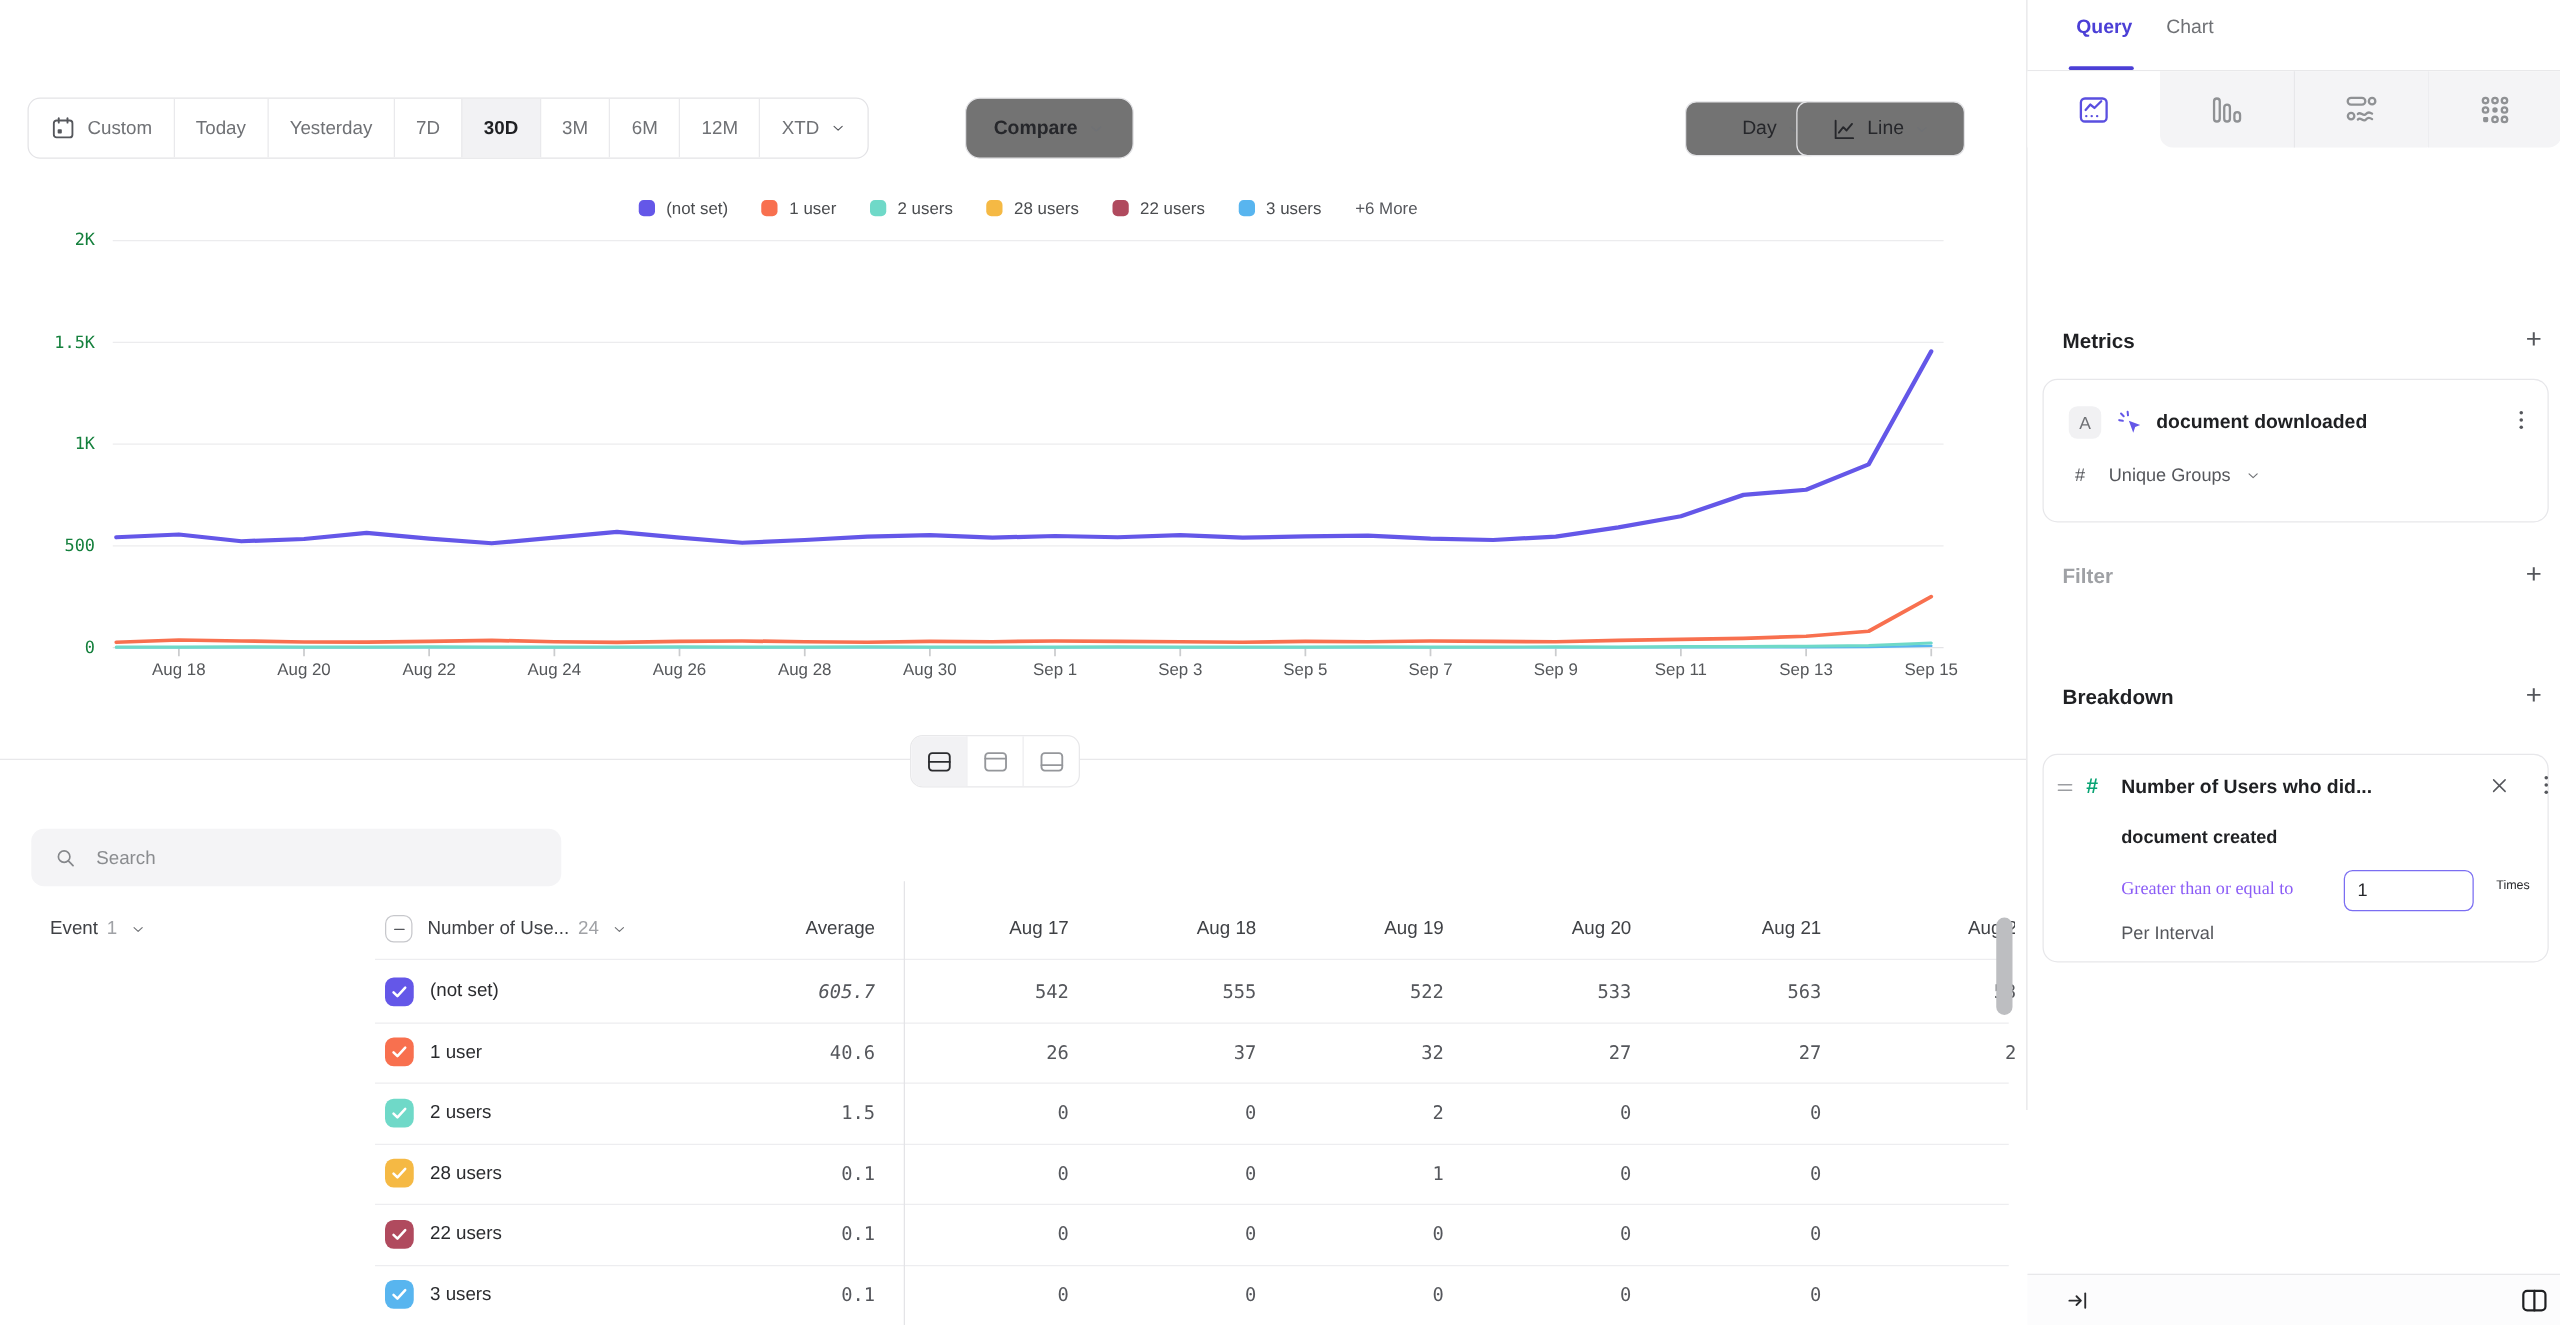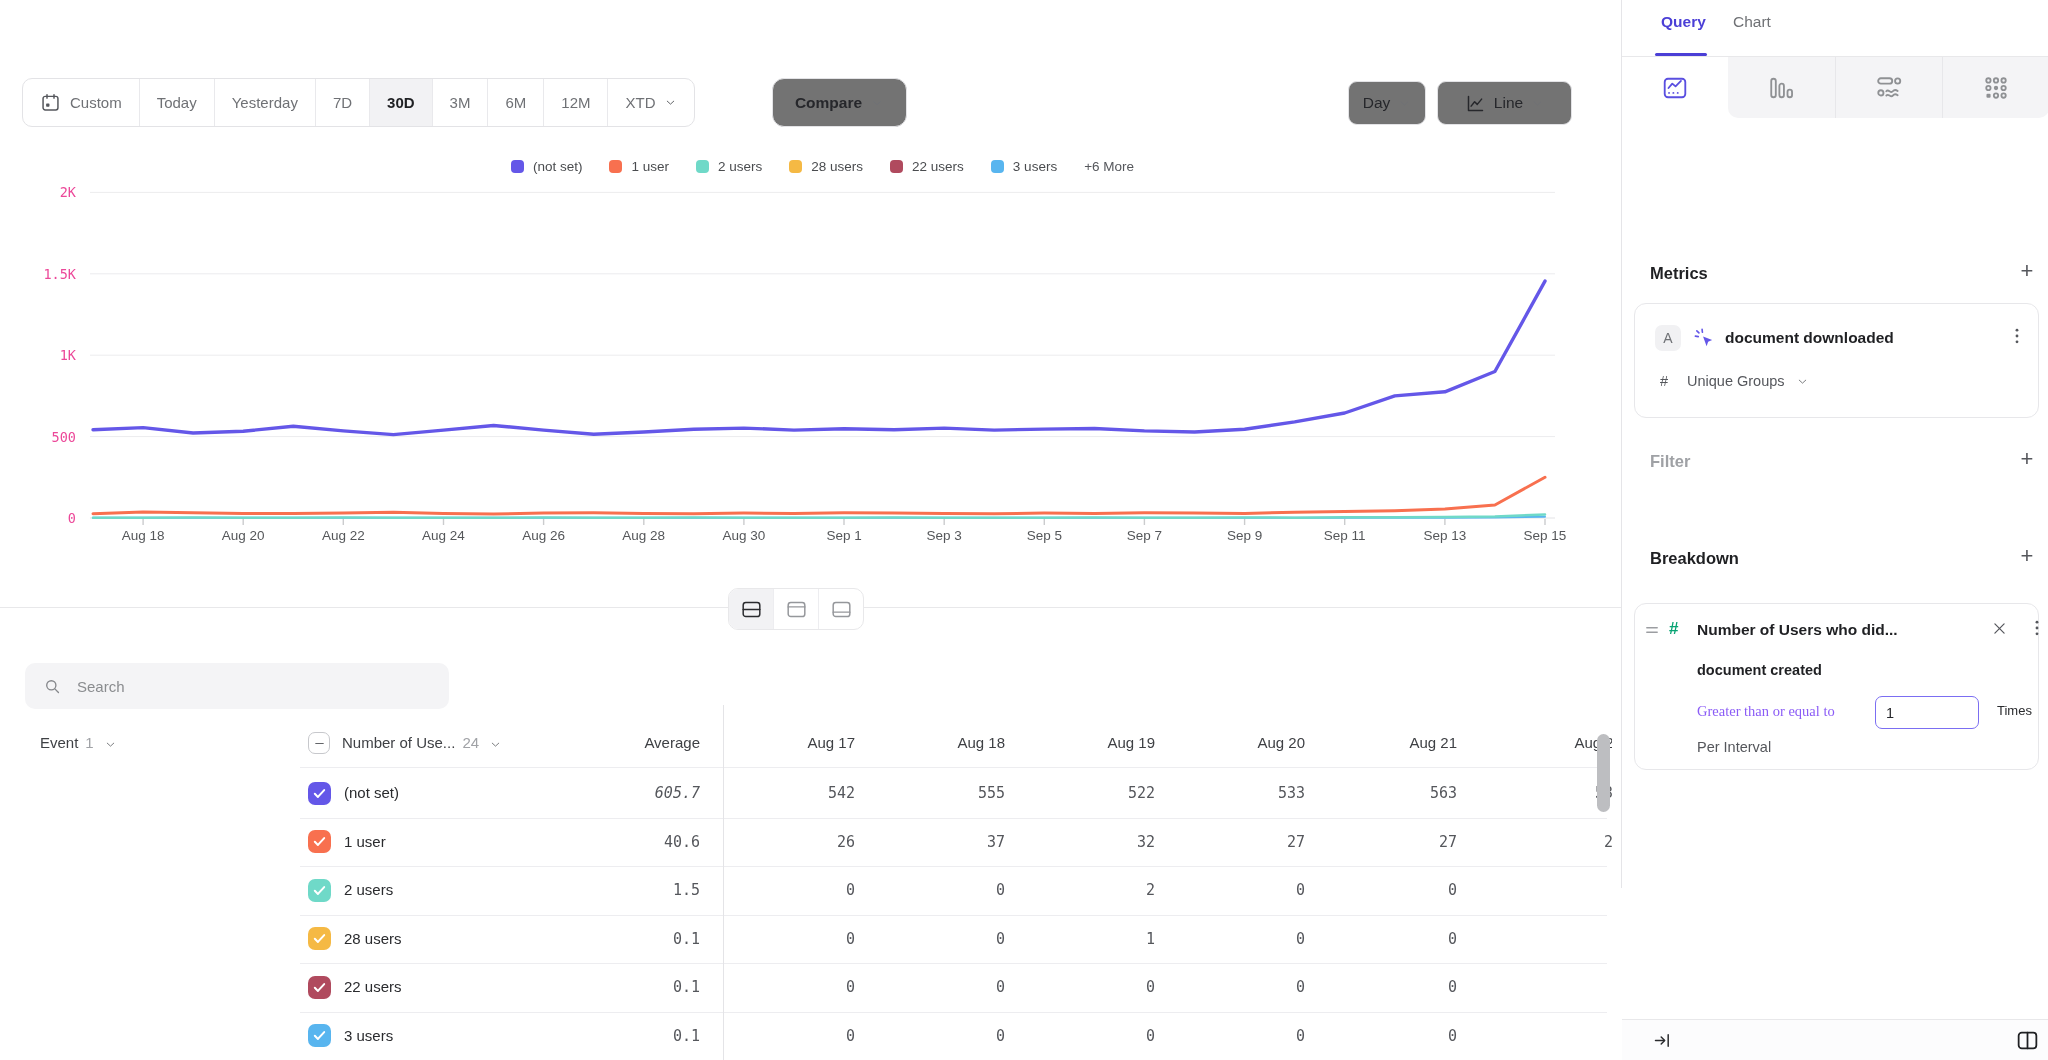--- a/index.html
+++ b/index.html
@@ -14,33 +14,33 @@
   #range-group{left:22px;top:78px;height:47px;border:1px solid #e3e3e6;border-radius:10px;
                display:flex;align-items:stretch;background:#fff;overflow:hidden;}
   .range-item{display:flex;align-items:center;justify-content:center;gap:9px;padding:0 17px;
               font-size:15px;color:#6f7175;border-left:1px solid #e9e9ec;cursor:pointer;white-space:nowrap;}
   .range-item:first-child{border-left:none;}
   .range-item.sel{background:#f2f2f4;color:#1f2023;font-weight:bold;}
   .range-item .ic{color:#55575c;}
   .btn{border:1px solid #e3e3e6;border-radius:12px;background:#737373;display:flex;align-items:center;
        justify-content:center;gap:8px;font-size:15.5px;color:#26272b;cursor:pointer;}
   #compare-btn{left:772px;top:78px;width:133px;height:47px;font-weight:600;}
-  #interval-btn{left:1348px;top:81px;width:76px;height:42px;border-radius:9px;font-weight:500;}
+  #interval-btn{left:1348px;top:81px;width:76px;height:42px;border-radius:9px;font-weight:500;padding-left:31px;}
   #charttype-btn{left:1437px;top:81px;width:133px;height:42px;border-radius:9px;font-weight:500;}
   .chev{color:#6f7175;}
 
   
   #legend{left:90px;top:155px;width:1465px;height:22px;display:flex;align-items:center;
           justify-content:center;gap:27px;}
   .leg-item{display:flex;align-items:center;gap:9px;font-size:13.5px;color:#4a4c4f;}
   .leg-swatch{width:13px;height:13px;border-radius:4px;}
   .leg-more{font-size:13.5px;color:#55575c;cursor:pointer;}
 
   
-  .ylab{position:absolute;width:76px;text-align:right;font-size:13.5px;color:#ec4899;height:18px;line-height:18px;}
+  .ylab{position:absolute;width:76px;text-align:right;font-size:13.5px;color:#15803d;height:18px;line-height:18px;}
   .xlab{position:absolute;width:70px;text-align:center;font-size:13.5px;color:#55575a;height:18px;line-height:18px;}
 
   
   #main-divider{left:0;top:607px;width:1621px;height:1px;background:#e8e8ea;}
   #view-pill{left:728px;top:588px;width:134px;height:40px;background:#fff;border:1px solid #e8e8ea;
              border-radius:10px;display:flex;overflow:hidden;}
   .pill-btn{flex:1;display:flex;align-items:center;justify-content:center;color:#95979b;
             border-left:1px solid #ededf0;cursor:pointer;}
   .pill-btn:first-child{border-left:none;}
   .pill-btn.sel{background:#f2f2f4;color:#2a2b2e;}
@@ -534,21 +534,21 @@
       <span class="ic kebab" style="left:392px;top:14px;">
           <svg width="20" height="20" viewBox="0 0 24 24">
             <circle cx="12" cy="5" r="1.7" fill="currentColor"></circle>
             <circle cx="12" cy="12" r="1.7" fill="currentColor"></circle>
             <circle cx="12" cy="19" r="1.7" fill="currentColor"></circle>
           </svg>
         </span>
       <div style="position:absolute;left:62px;top:58px;font-size:14.5px;font-weight:600;color:#1f2023;">document created</div>
       <div style="position:absolute;left:62px;top:99px;font-size:14.5px;color:#8b5cf6;font-family:Liberation Serif, serif;">Greater than or equal to</div>
       <input id="bd-input" value="1" style="">
-      <div style="position:absolute;left:362px;top:99px;font-size:13px;color:#2a2b2e;">Times</div>
+      <div style="position:absolute;left:362px;top:99px;font-size:10px;color:#2a2b2e;">Times</div>
       <div style="position:absolute;left:62px;top:135px;font-size:14.5px;color:#55575c;">Per Interval</div>
     </div>
 
     <div id="panel-footer">
       <span class="ic" style="position:absolute;left:30px;top:10px;color:#2a2b2e;">
           <svg width="21" height="21" viewBox="0 0 24 24">
             <path d="M4 12 H14" fill="none" stroke="currentColor" stroke-width="1.7" stroke-linecap="round" stroke-linejoin="round"></path>
             <path d="M10.5 8 L14.5 12 L10.5 16" fill="none" stroke="currentColor" stroke-width="1.7" stroke-linecap="round" stroke-linejoin="round"></path>
             <line x1="18.5" y1="5.5" x2="18.5" y2="18.5" fill="none" stroke="currentColor" stroke-width="1.7" stroke-linecap="round" stroke-linejoin="round"></line>
           </svg>

